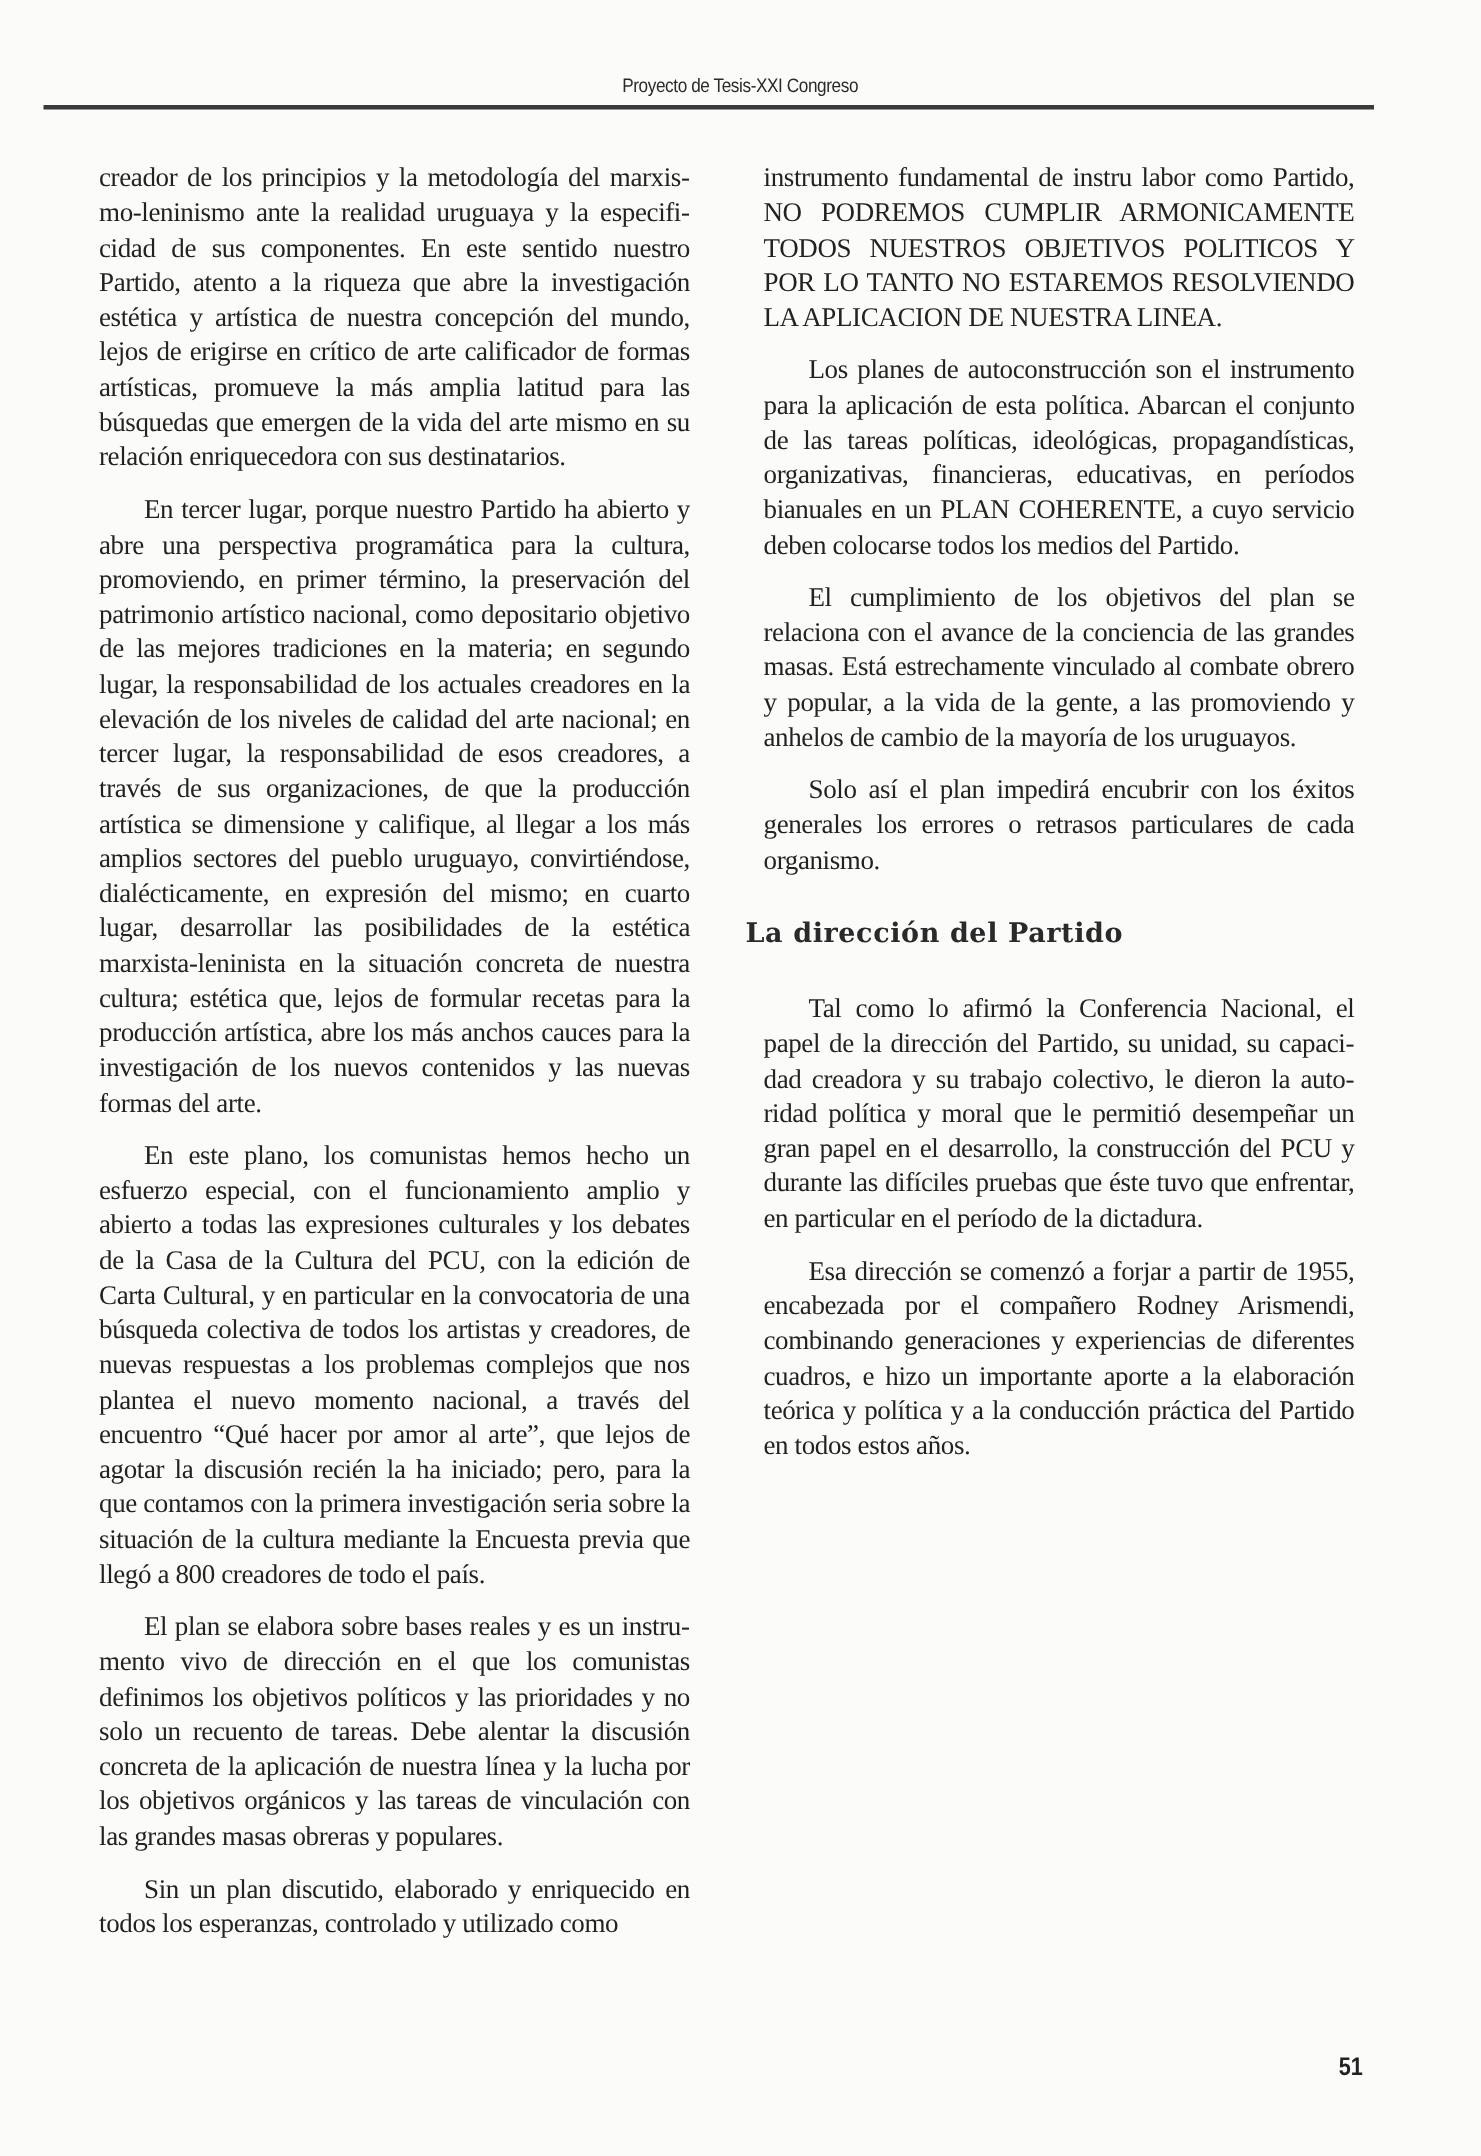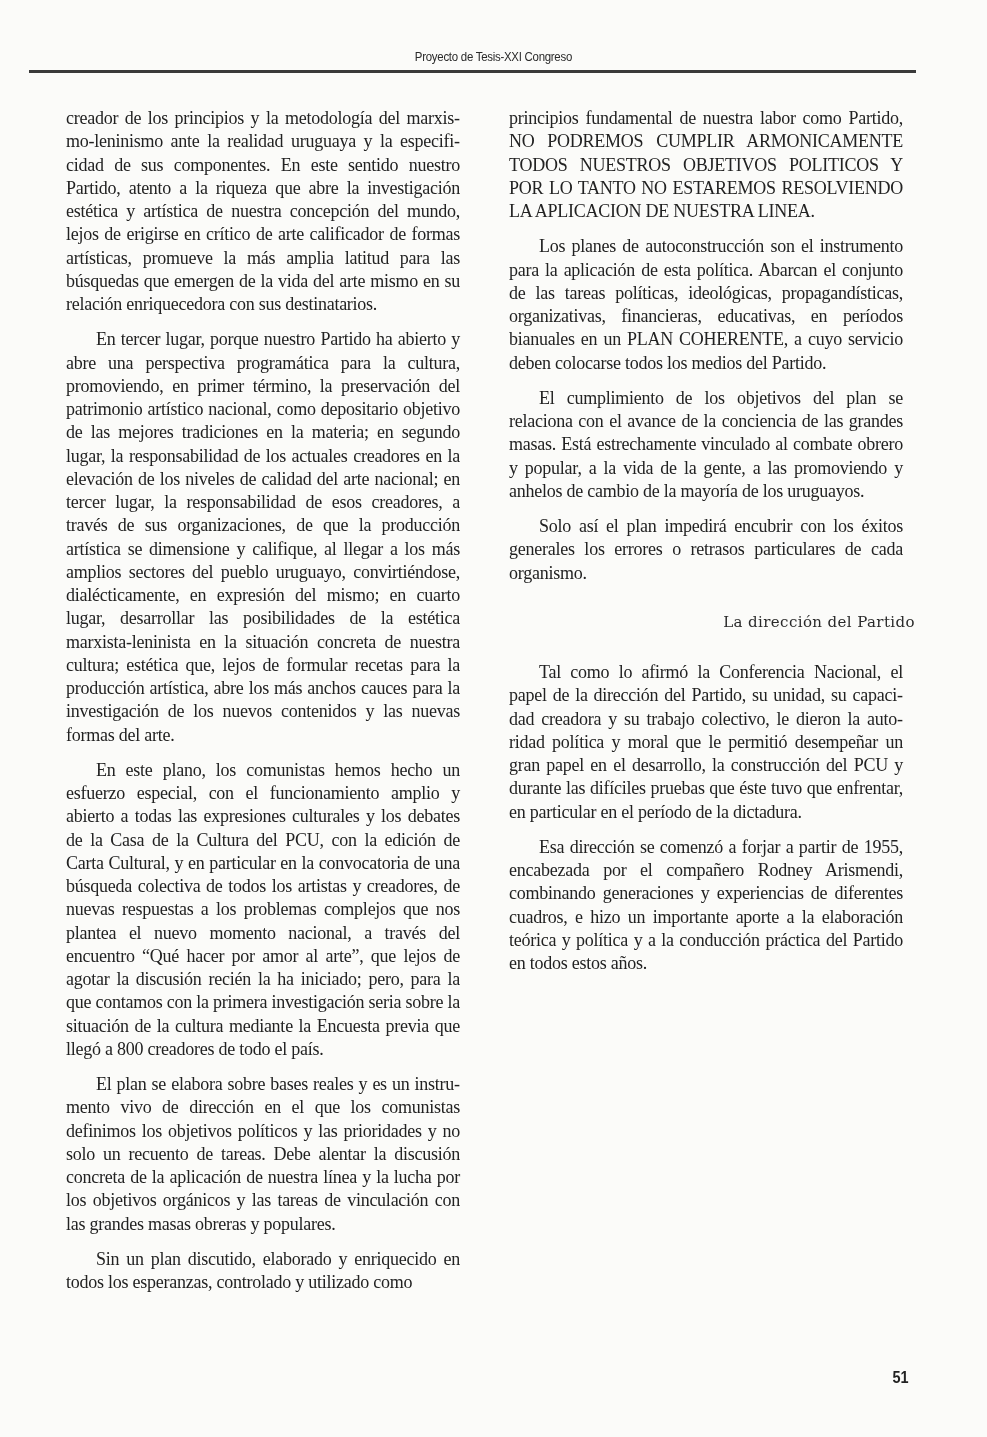--- a/index.html
+++ b/index.html
@@ -31,25 +31,25 @@
     text-align: justify;
     letter-spacing: -0.25px;
     color: #222;
   }
   .col-left { left: 54px; }
   .col-right { left: 497px; }
   .column p { margin: 12px; text-indent: 0; hyphens: manual; }
   .column p.indent { text-indent: 30px; }
   .heading {
     font-family: "DejaVu Serif", serif;
-    font-weight: normal;
-    font-size: 15px;
+    font-weight: bold;
+    font-size: 18px;
     letter-spacing: 0.4px;
     color: #2a2a2a;
-    text-align: right;
+    text-align: left;
   }
   .heading-plan { margin: 27px 0 27px 0; }
   .heading-dir { margin: 26px 0 27px 0; }
   .page-number {
     position: absolute; left: 891px; top: 1368px;
     font-family: "Liberation Sans", sans-serif;
     font-weight: bold; font-size: 17px;
     color: #222;
     transform: scaleX(0.85);
   }
@@ -62,21 +62,21 @@
 
 <div class="column col-left">
   <p>creador de los principios y la metodología del marxis­mo-leninismo ante la realidad uruguaya y la especifi­cidad de sus componentes. En este sentido nuestro Partido, atento a la riqueza que abre la investigación estética y artística de nuestra concepción del mundo, lejos de erigirse en crítico de arte calificador de formas artísticas, promueve la más amplia latitud para las búsquedas que emergen de la vida del arte mismo en su relación enriquecedora con sus destinatarios.</p>
   <p class="indent">En tercer lugar, porque nuestro Partido ha abierto y abre una perspectiva programática para la cultura, promoviendo, en primer término, la preservación del patrimonio artístico nacional, como depositario objetivo de las mejores tradiciones en la materia; en segundo lugar, la responsabilidad de los actuales creadores en la elevación de los niveles de calidad del arte nacional; en tercer lugar, la responsabilidad de esos creadores, a través de sus organizaciones, de que la producción artística se dimensione y califique, al llegar a los más amplios sectores del pueblo urugua­yo, convirtiéndose, dialécticamente, en expresión del mismo; en cuarto lugar, desarrollar las posibilidades de la estética marxista-leninista en la situación concreta de nuestra cultura; estética que, lejos de formular recetas para la producción artística, abre los más anchos cauces para la investigación de los nuevos contenidos y las nuevas formas del arte.</p>
   <p class="indent">En este plano, los comunistas hemos hecho un esfuerzo especial, con el funcionamiento amplio y abierto a todas las expresiones culturales y los debates de la Casa de la Cultura del PCU, con la edición de Carta Cultural, y en particular en la convocatoria de una búsqueda colectiva de todos los artistas y creado­res, de nuevas respuestas a los problemas complejos que nos plantea el nuevo momento nacional, a través del encuentro “Qué hacer por amor al arte”, que lejos de agotar la discusión recién la ha iniciado; pero, para la que contamos con la primera investigación seria sobre la situación de la cultura mediante la Encuesta previa que llegó a 800 creadores de todo el país.</p>
   <p class="indent">El plan se elabora sobre bases reales y es un instru­mento vivo de dirección en el que los comunistas definimos los objetivos políticos y las prioridades y no solo un recuento de tareas. Debe alentar la discusión concreta de la aplicación de nuestra línea y la lucha por los objetivos orgánicos y las tareas de vin­culación con las grandes masas obreras y populares.</p>
   <p class="indent">Sin un plan discutido, elaborado y enriquecido en todos los esperanzas, controlado y utilizado como</p>
 </div>
 
 <div class="column col-right">
-  <p>principios fundamental de nuestra labor como Partido, NO PODREMOS CUMPLIR ARMONICA­MENTE TODOS NUESTROS OBJETIVOS POLITICOS Y POR LO TANTO NO ESTAREMOS RESOLVIENDO LA APLICACION DE NUES­TRA LINEA.</p>
+  <p>instrumento fundamental de instru labor como Partido, NO PODREMOS CUMPLIR ARMONICA­MENTE TODOS NUESTROS OBJETIVOS POLITICOS Y POR LO TANTO NO ESTAREMOS RESOLVIENDO LA APLICACION DE NUES­TRA LINEA.</p>
   <p class="indent">Los planes de autoconstrucción son el instru­mento para la aplicación de esta política. Abarcan el conjunto de las tareas políticas, ideológicas, propa­gandísticas, organizativas, financieras, educativas, en períodos bianuales en un PLAN COHERENTE, a cuyo servicio deben colocarse todos los medios del Partido.</p>
   <p class="indent">El cumplimiento de los objetivos del plan se relaciona con el avance de la conciencia de las grandes masas. Está estrechamente vinculado al combate obrero y popular, a la vida de la gente, a las promoviendo y anhelos de cambio de la mayoría de los uruguayos.</p>
   <p class="indent">Solo así el plan impedirá encubrir con los éxitos generales los errores o retrasos particulares de cada organismo.</p>
   <div class="heading heading-dir">La dirección del Partido</div>
   <p class="indent">Tal como lo afirmó la Conferencia Nacional, el papel de la dirección del Partido, su unidad, su capaci­dad creadora y su trabajo colectivo, le dieron la auto­ridad política y moral que le permitió desempeñar un gran papel en el desarrollo, la construcción del PCU y durante las difíciles pruebas que éste tuvo que enfrentar, en particular en el período de la dictadura.</p>
   <p class="indent">Esa dirección se comenzó a forjar a partir de 1955, encabezada por el compañero Rodney Arismendi, combinando generaciones y experiencias de dife­rentes cuadros, e hizo un importante aporte a la elaboración teórica y política y a la conducción práctica del Partido en todos estos años.</p>
 </div>
 
 <div class="page-number">51</div>
 

